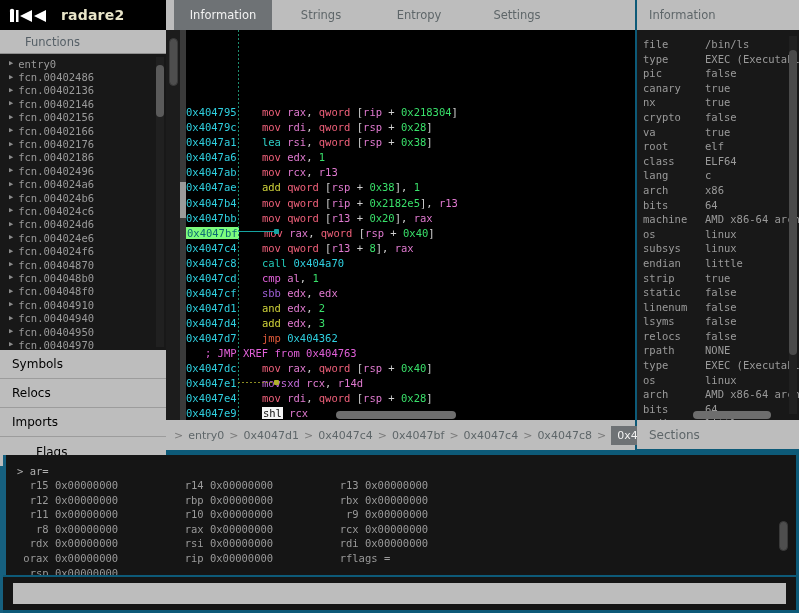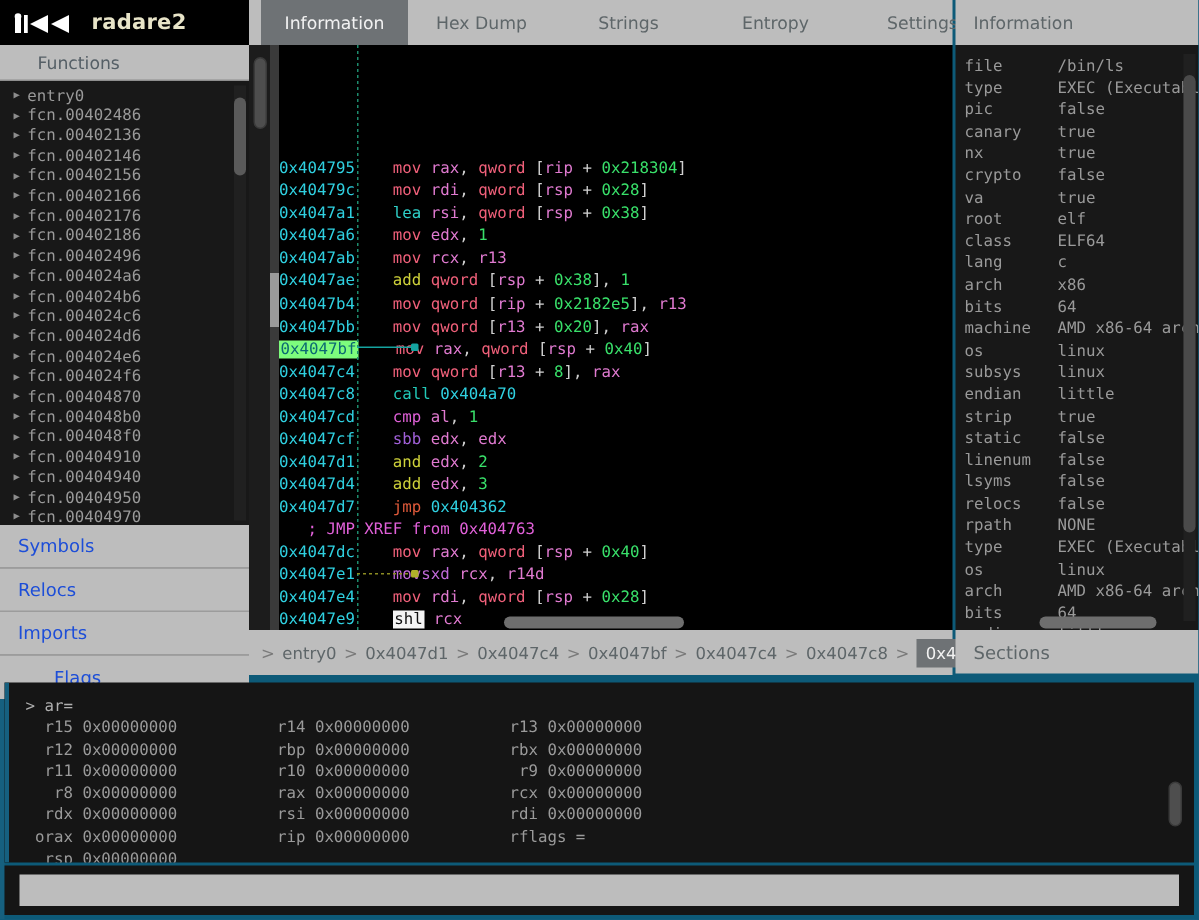--- a/index.html
+++ b/index.html
@@ -71,21 +71,21 @@
   }
   .fn-scroll-thumb {
     position: absolute; right: 2px; top: 11px;
     width: 8px; height: 52px;
     background: #5a5a5a; border-radius: 4px;
   }
   .side-btn {
     height: 29px; background: #bdbdbd;
     display: flex; align-items: center;
     padding-left: 12px;
-    color: #1d4ed8; font-size: 12px;
+    color: #000000; font-size: 12px;
     border-bottom: 1px solid #9c9c9c;
   }
   .side-btn:last-child { border-bottom: none; padding-left: 36px; }
 
   
   .left-rail {
     position: absolute; left: 0; top: 30px;
     width: 3px; height: 583px;
     background: #16607f;
   }
@@ -430,21 +430,20 @@
         <div class="side-btn">Relocs</div>
         <div class="side-btn">Imports</div>
         <div class="side-btn">Flags</div>
       </div>
   </div>
 
   <div class="center">
     <div class="tabbar">
       <div id="tabs" style="display: flex; height: 100%;">
           <div class="tab active">Information</div>
-          <div class="tab">Hex Dump</div>
           <div class="tab">Strings</div>
           <div class="tab">Entropy</div>
           <div class="tab">Settings</div>
         </div>
     </div>
     <div class="dis-wrap">
       <div class="dis-scrollcol"></div>
       <div class="dis-thumb"></div>
       <div class="dis-gutter"></div>
       <div class="dis-gutter-mark"></div>

